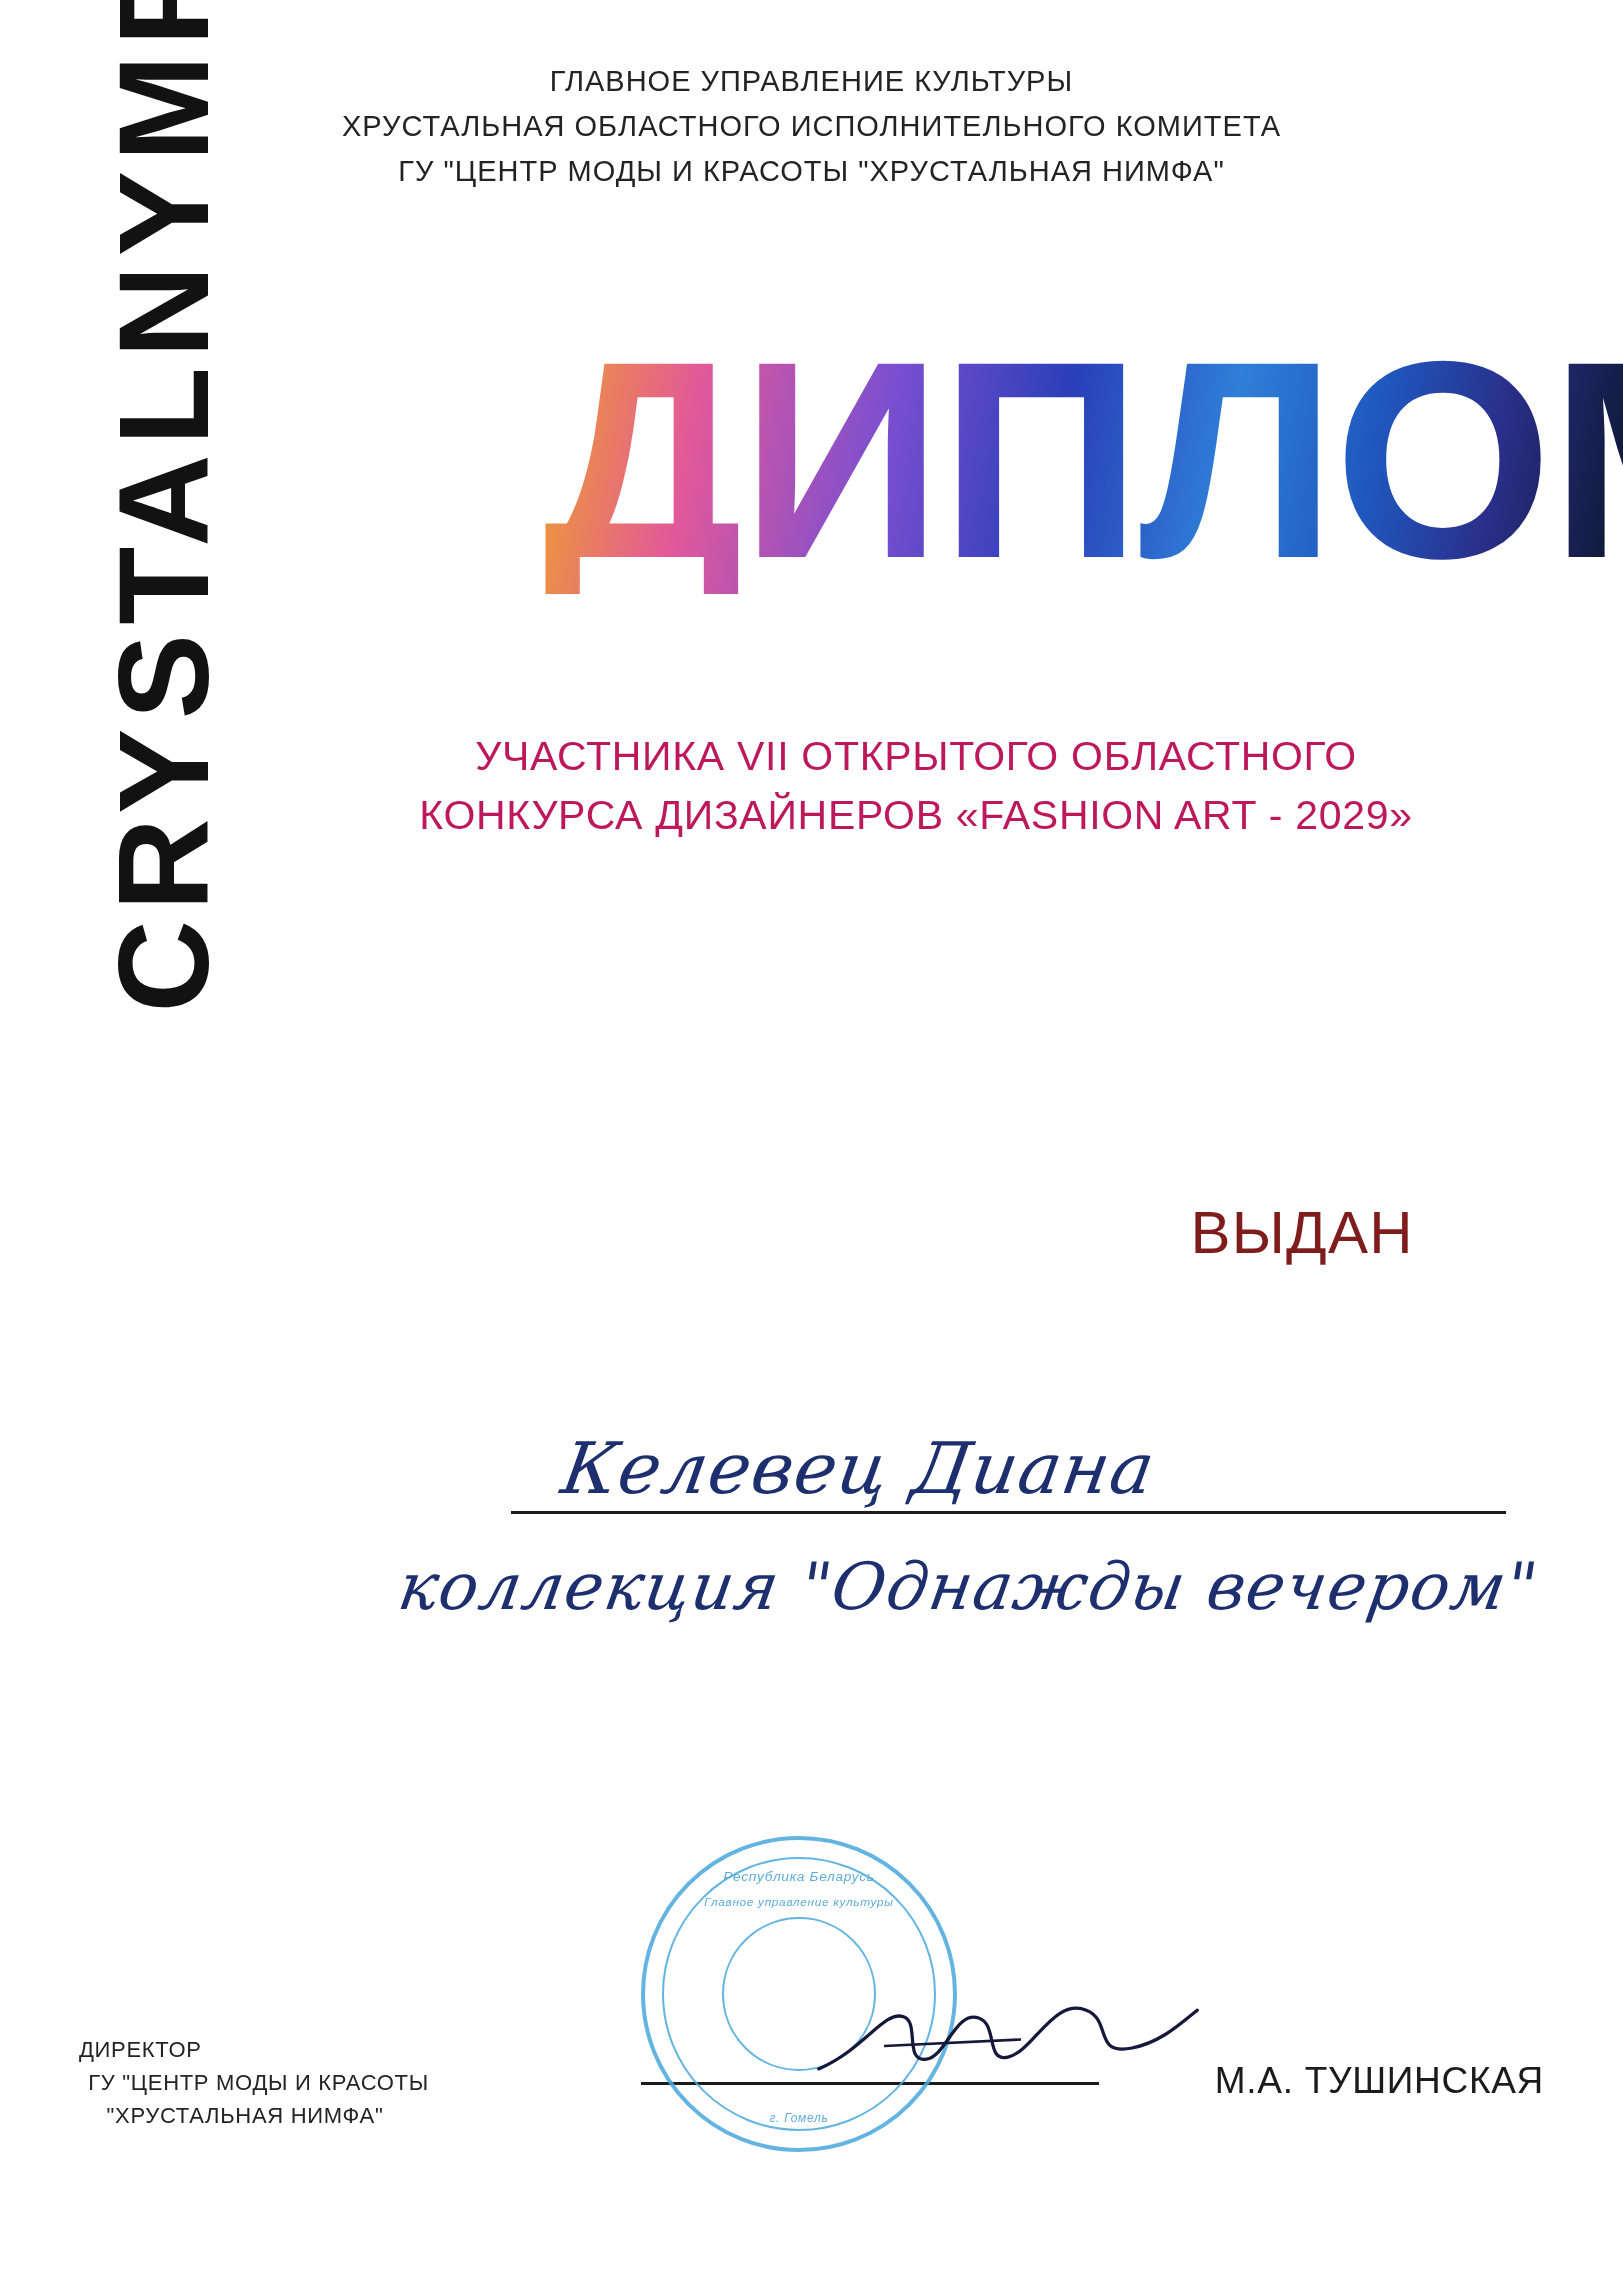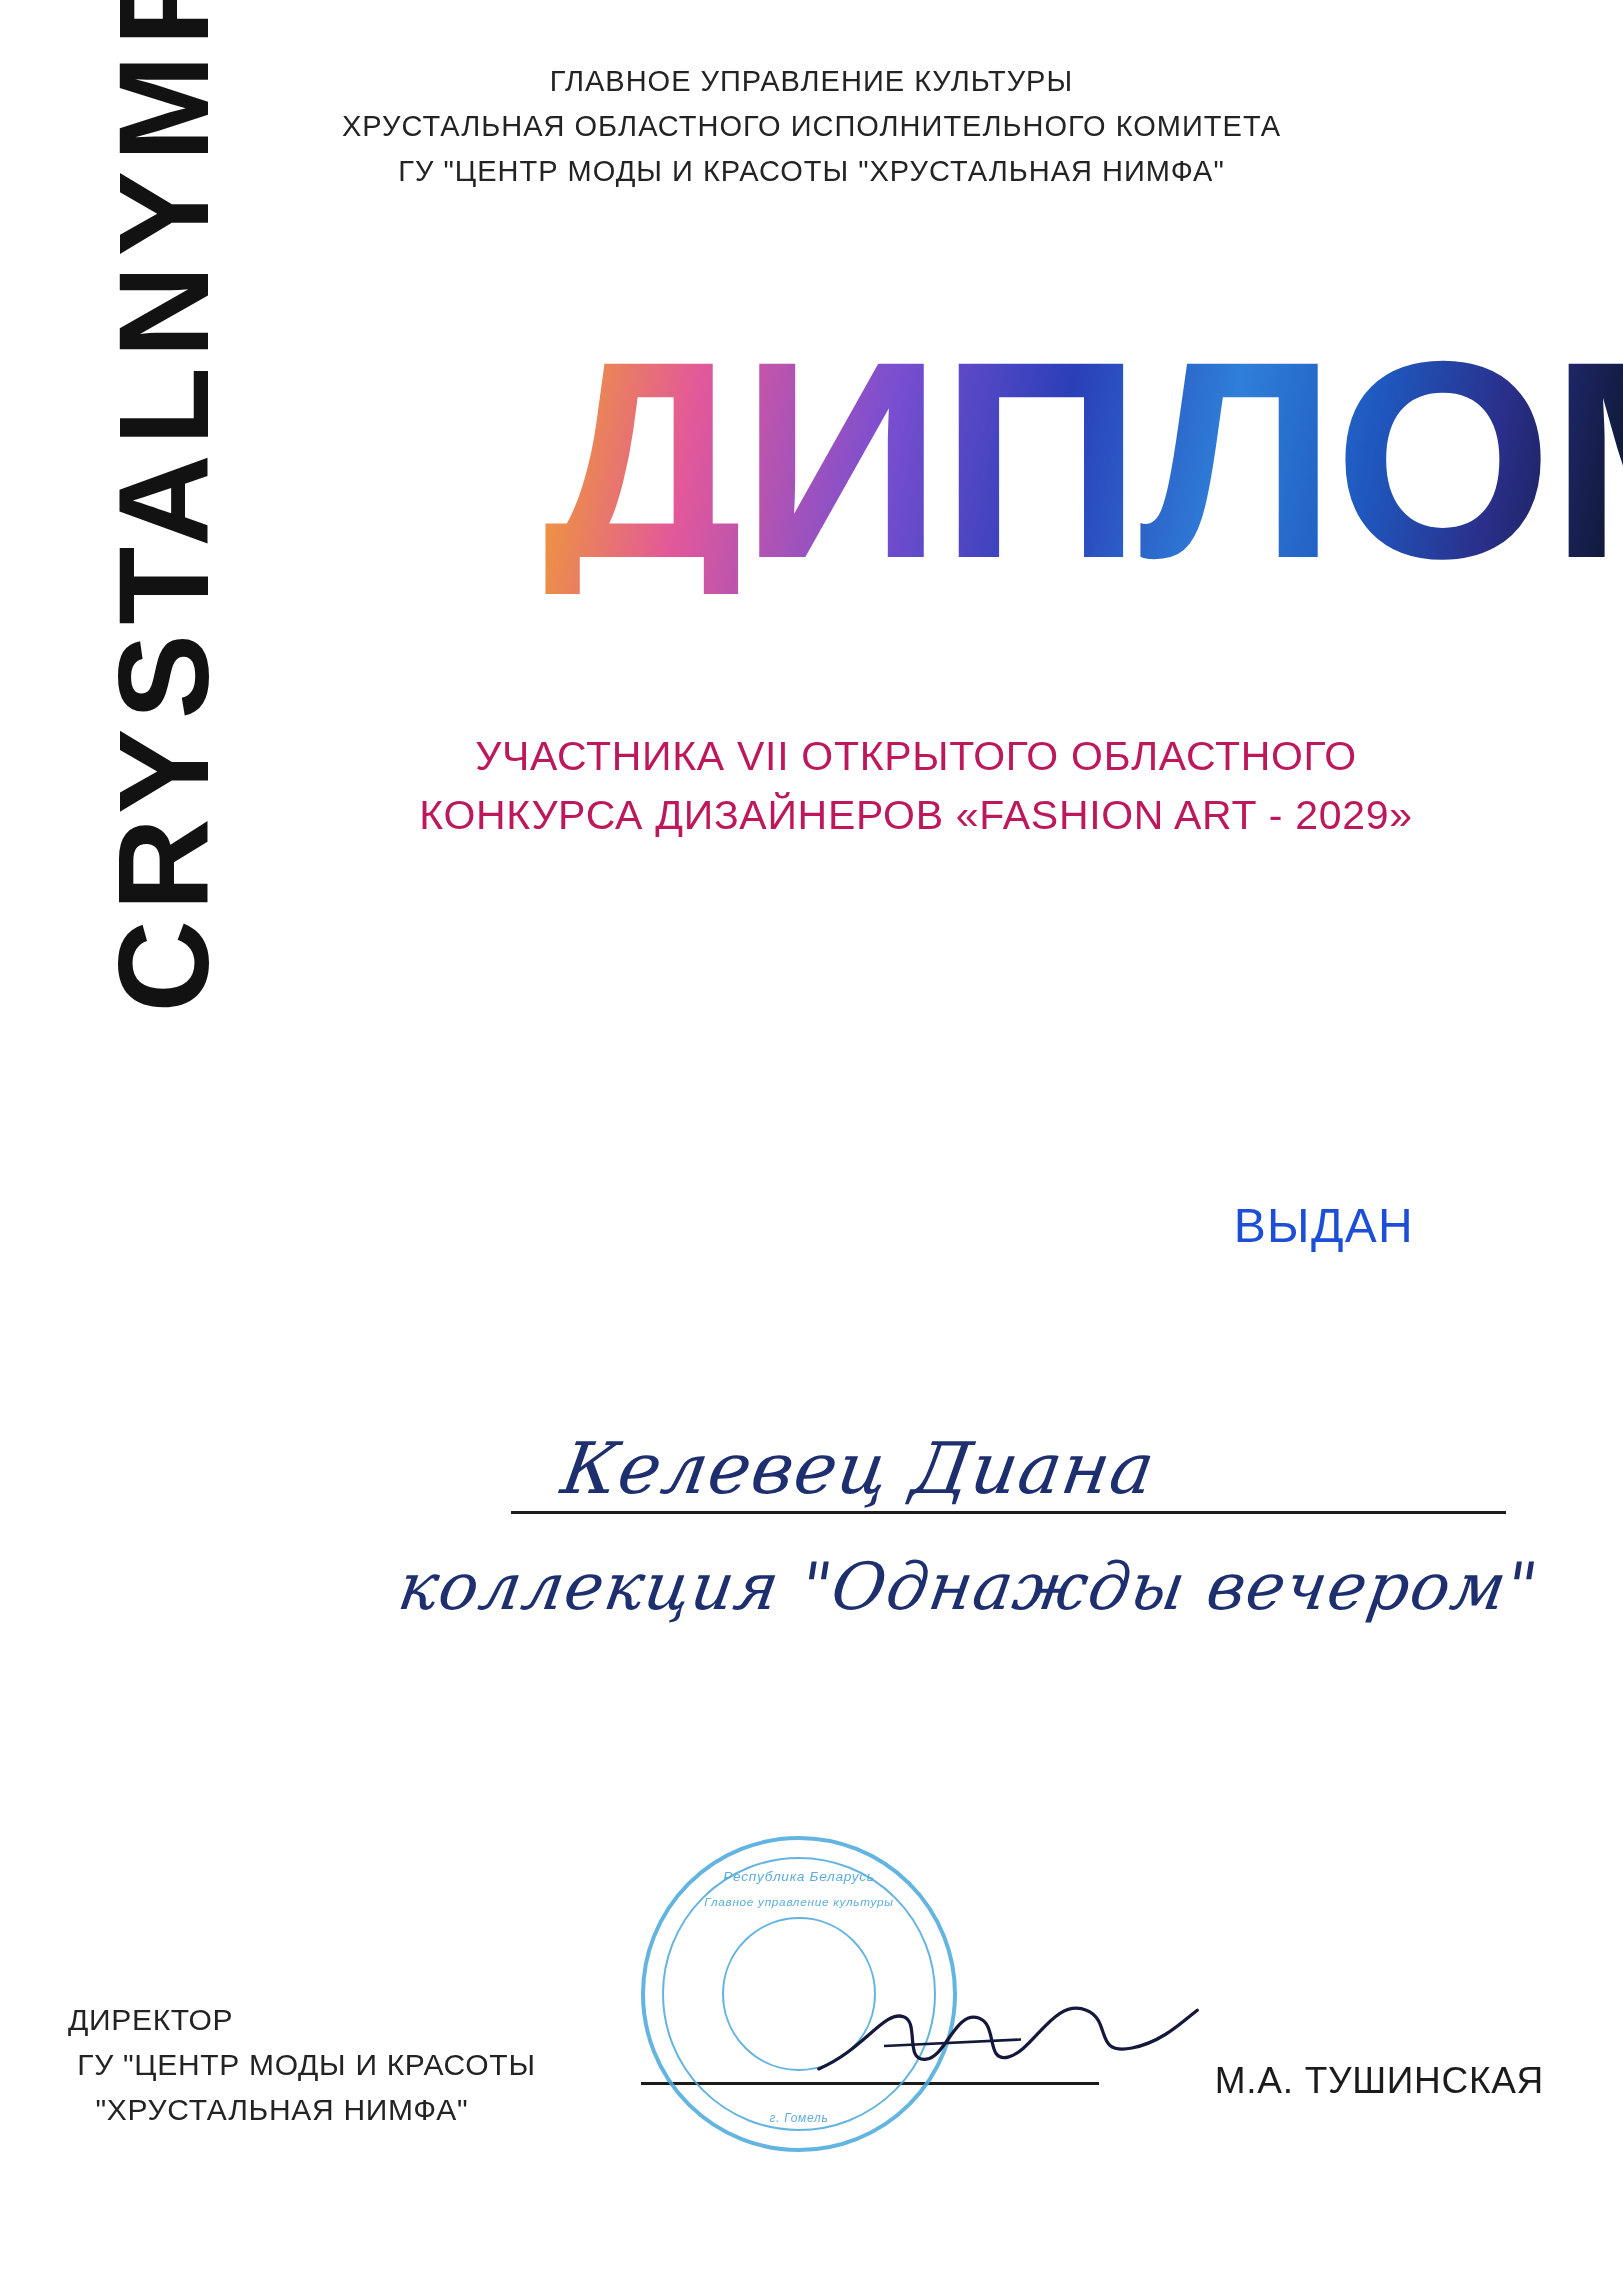--- a/index.html
+++ b/index.html
@@ -98,23 +98,23 @@
     letter-spacing: 0.7px;
     line-height: 1.45;
     color: #be185d;
   }
 
   
   .issued-to {
     position: absolute;
     top: 1198px;
     right: 209px;
-    font-size: 48px;
+    font-size: 60px;
     letter-spacing: 1.3px;
-    color: #1d4ed8;
+    color: #7f1d1d;
   }
 
   
   .hand-block {
     position: absolute;
     top: 1427px;
     left: 393px;
     width: 1139px;
   }
   .hand-line {
@@ -148,23 +148,23 @@
   
   .footer {
     position: absolute;
     bottom: 137px;
     left: 0;
     width: 100%;
     height: 183px;
   }
   .director-block {
     position: absolute;
-    left: 68px;
+    left: 79px;
     bottom: 26px;
-    font-size: 30px;
+    font-size: 22px;
     line-height: 1.5;
     letter-spacing: 0.7px;
     color: #232323;
   }
   .director-block .l1 { padding-left: 0px; }
   .director-block .l2 { padding-left: 9.2px; }
   .director-block .l3 { padding-left: 27.5px; }
 
   .sig-name {
     position: absolute;

